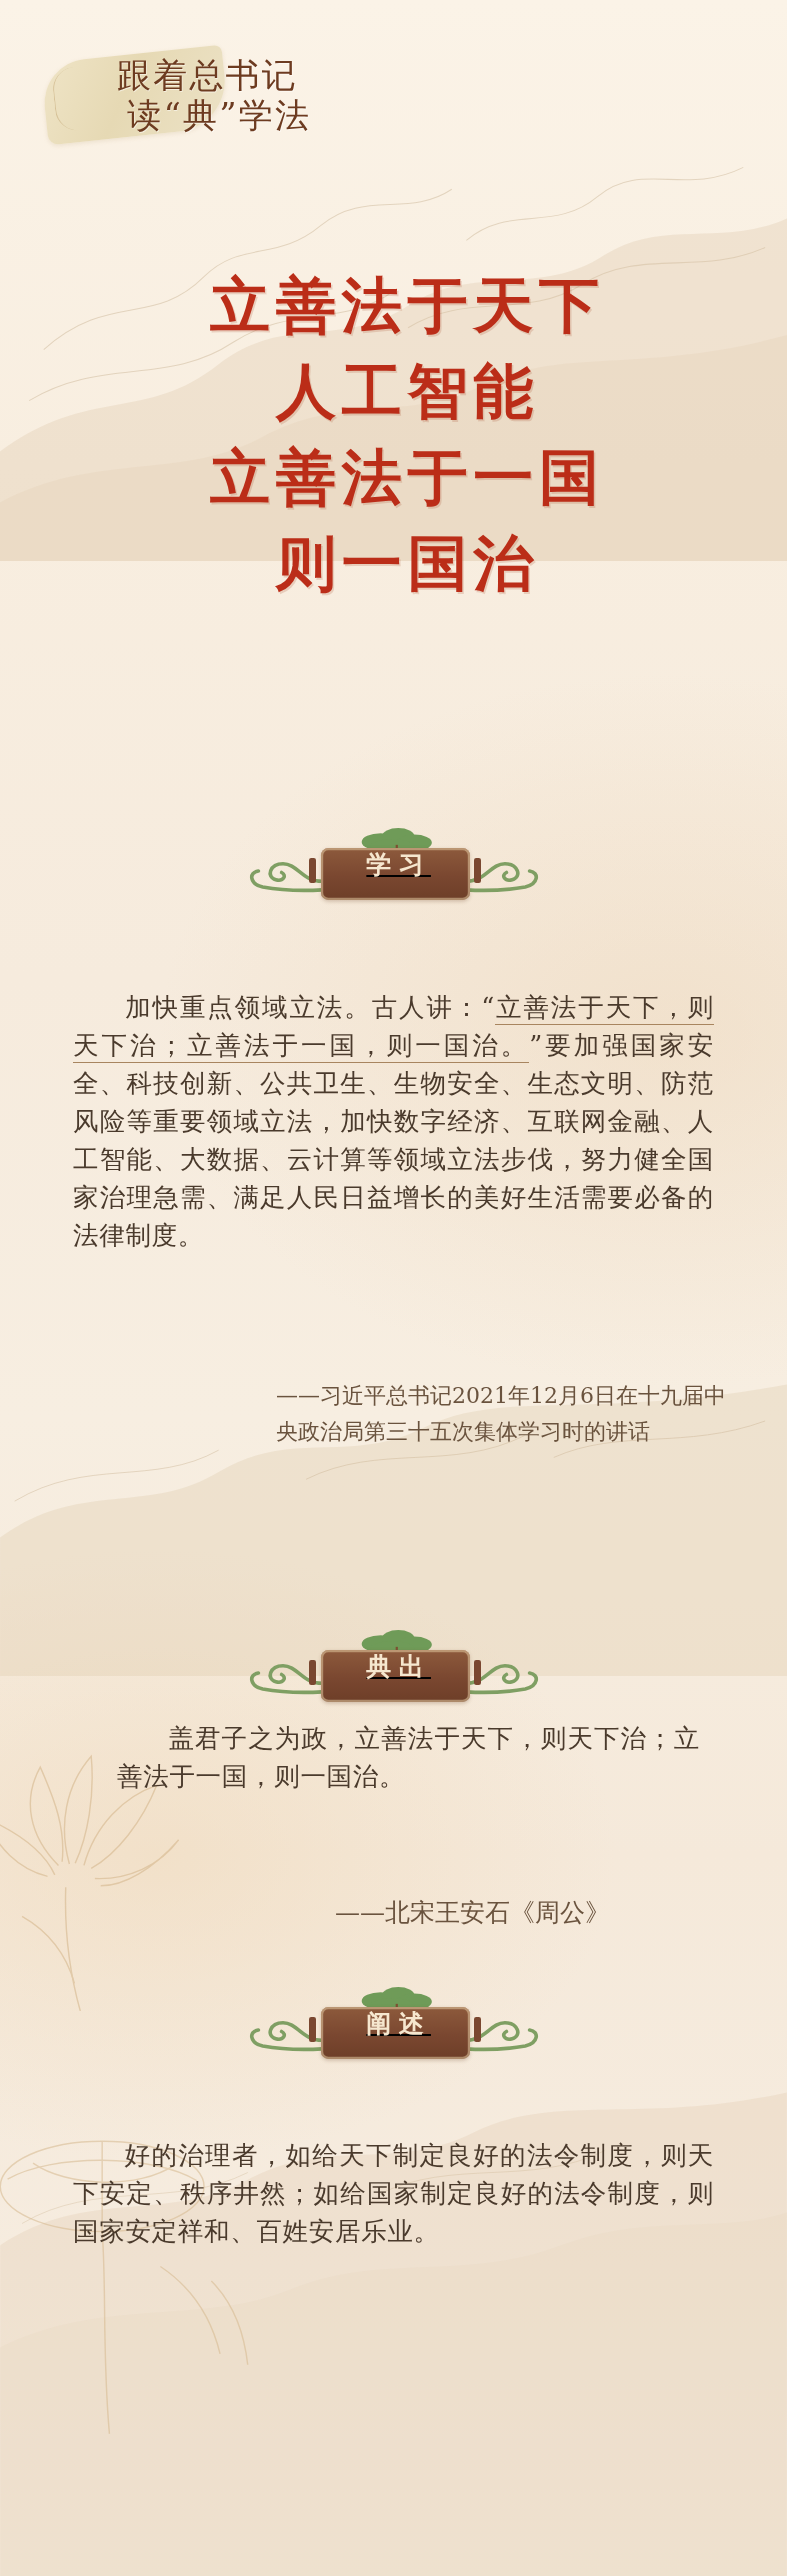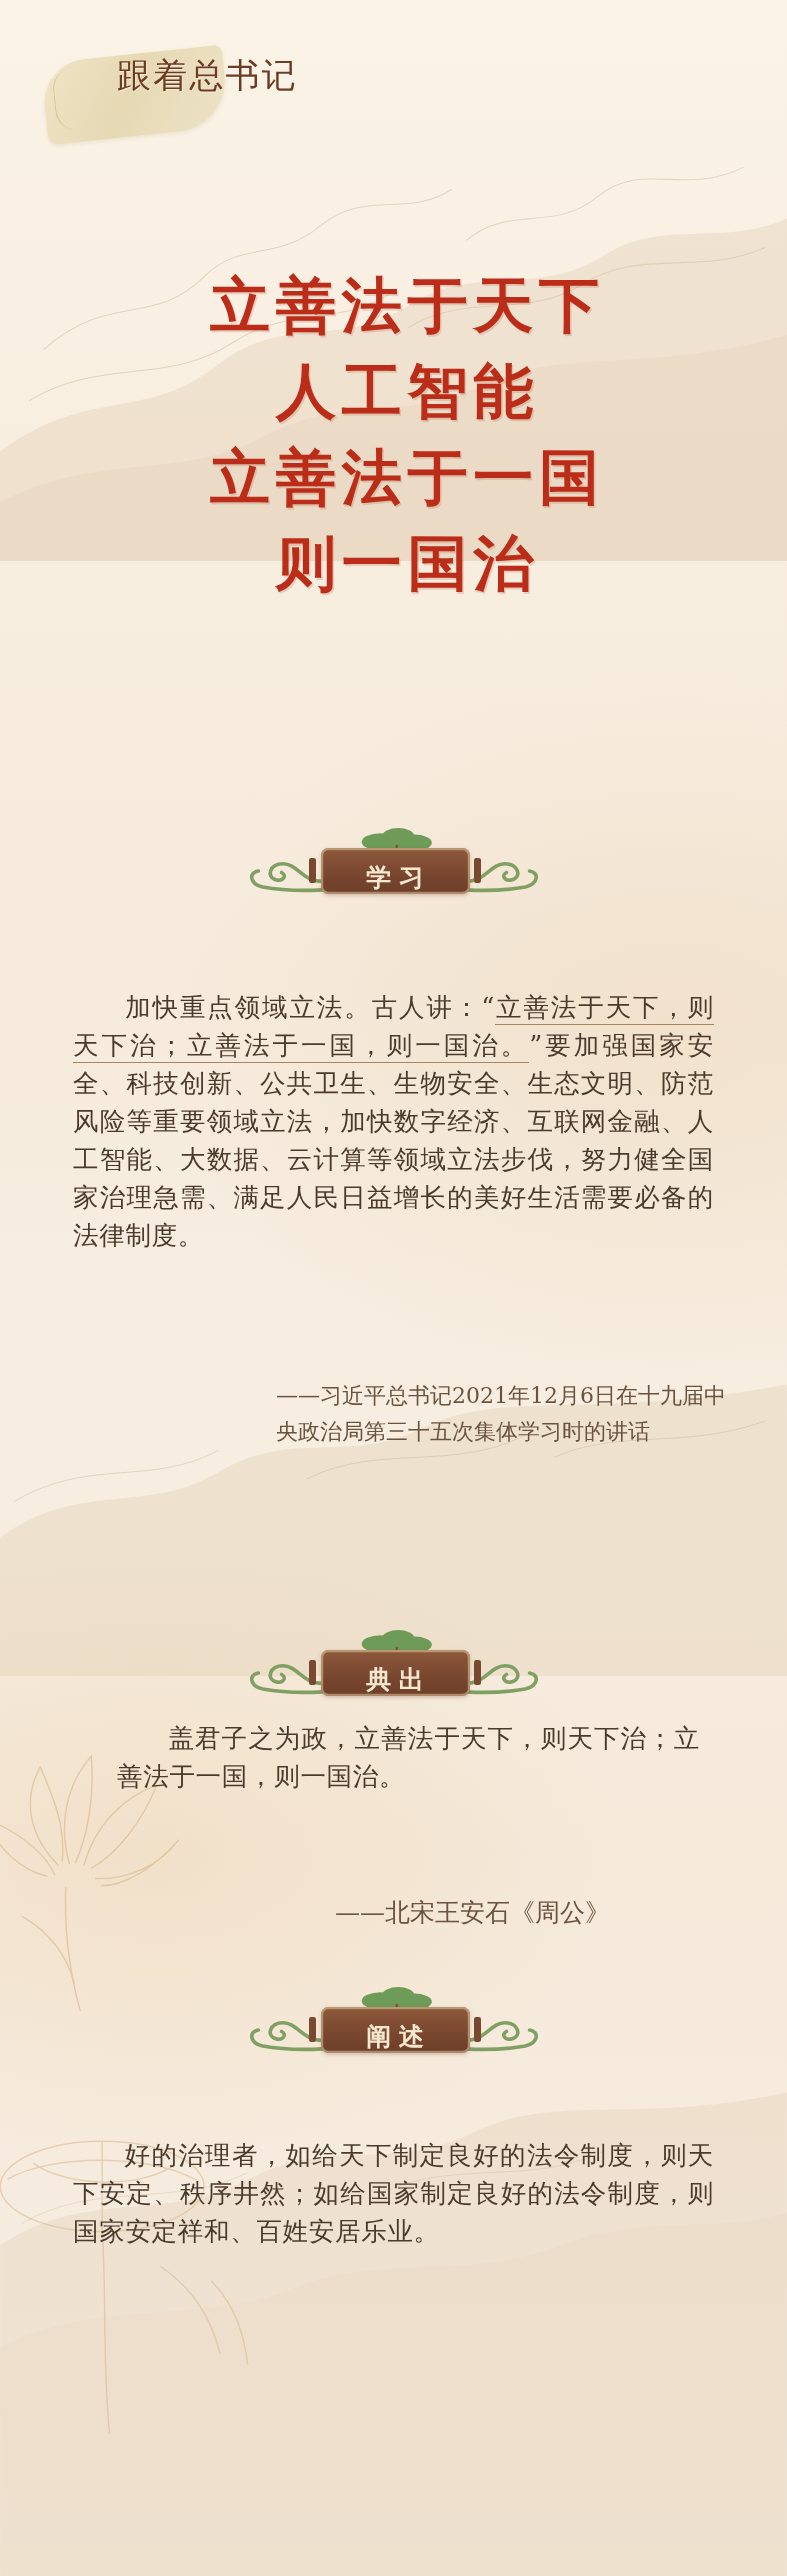--- a/index.html
+++ b/index.html
@@ -107,27 +107,28 @@
     position: relative;
     width: 306px;
     height: 87px;
     margin: 0 auto;
   }
   .plaque {
     position: absolute;
     left: 80px;
     top: 28px;
     width: 149px;
-    height: 46px;
+    height: 52px;
     background: linear-gradient(180deg, #8d5a3c 0%, #7a4730 55%, #6d3e28 100%);
     border-radius: 7.3px;
     box-shadow: inset 0 0 0 2.2px rgba(226,200,160,0.55), 0 1.5px 3.6px rgba(120,80,50,0.25);
     display: flex;
-    align-items: flex-end;
+    align-items: flex-start;
     justify-content: center;
+    text-decoration: underline;
   }
   .plaque span {
     color: #f6e7cf;
     font-size: 25px;
     letter-spacing: 7.3px;
     text-indent: 7.3px;
     font-family: "DejaVu Serif", "Liberation Serif", serif;
     font-weight: 700;
   }
   .plaque:before, .plaque:after {
@@ -265,20 +266,21 @@
         <path d="M230 230 C275 260 300 300 312 350"></path>
         <path d="M300 250 C330 280 345 320 350 365"></path>
       </g>
     </svg>
   </div>
 
   <div class="header-logo">
     <div class="ribbon-bg"></div>
     <div class="header-title">
       <div class="line1">跟着总书记</div>
+      <div class="line2">读“典”学法</div>
     </div>
   </div>
 
   <div class="main-title">
     <div>立善法于天下</div>
     <div>人工智能</div>
     <div>立善法于一国</div>
     <div>则一国治</div>
   </div>
 

